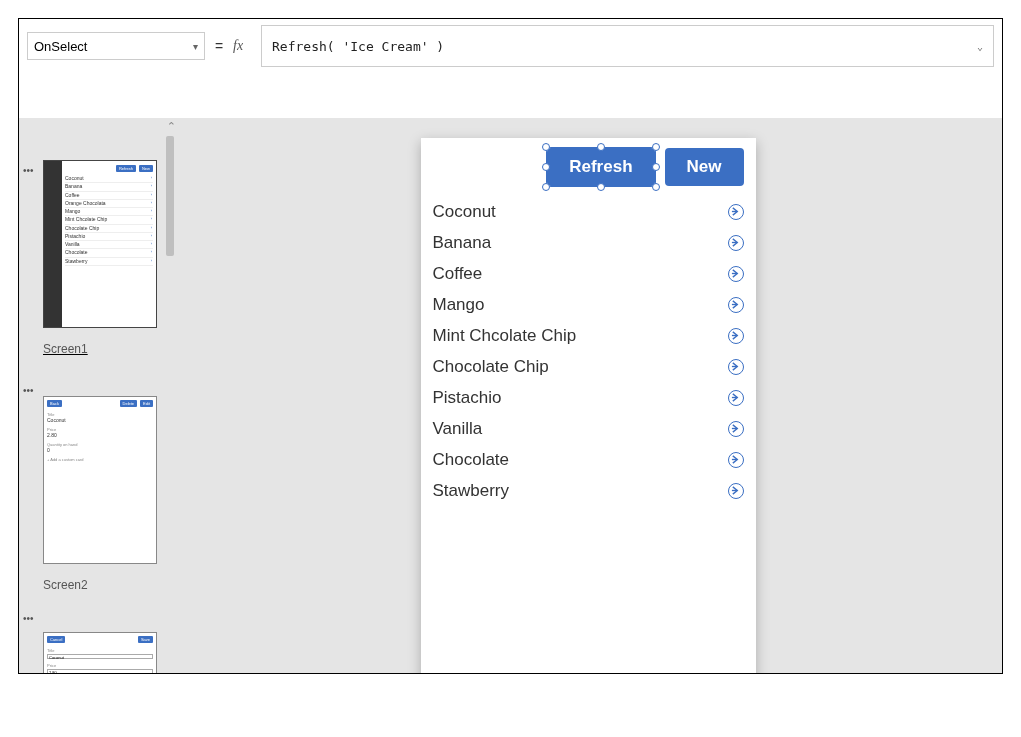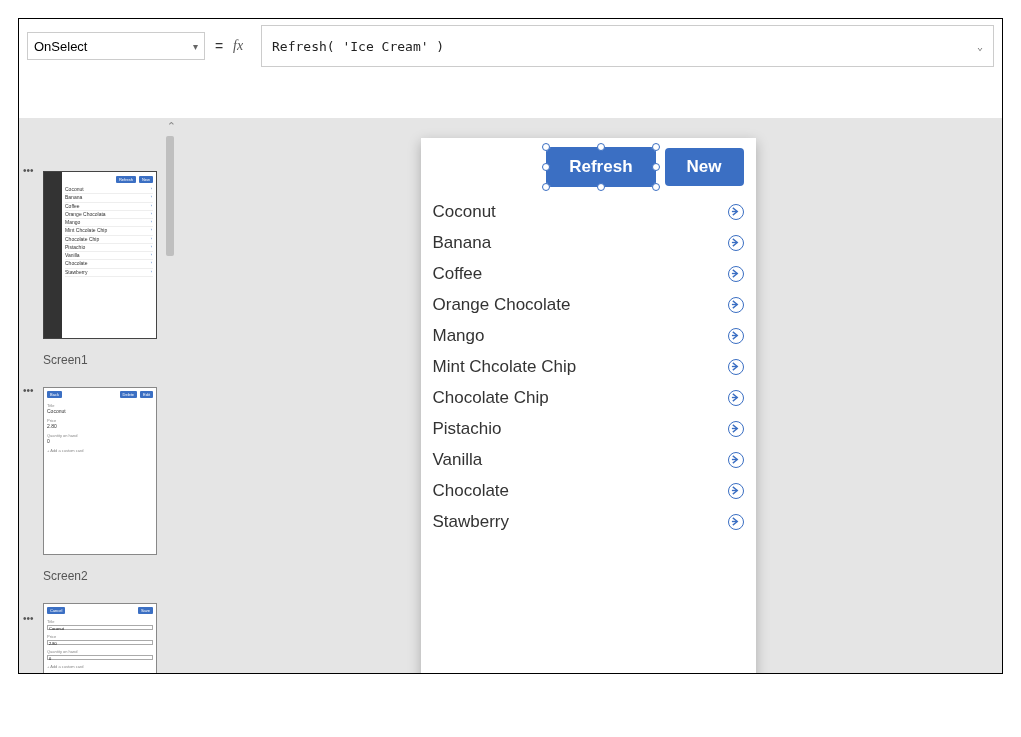--- a/index.html
+++ b/index.html
@@ -106,23 +106,23 @@
   }
   .scrollbar-thumb {
     width: 8px;
     height: 120px;
     background: #bfbfbf;
     border-radius: 2px;
   }
   .thumb-card {
     margin-left: 20px;
     margin-right: 4px;
-    margin-top: 20px;
-  }
-  .thumb-card.first { margin-top: 45px; }
+    margin-top: 40px;
+  }
+  .thumb-card.first { margin-top: 34px; text-decoration: underline; }
   .thumb-screen {
     width: 114px;
     height: 168px;
     background: #fff;
     border: 1px solid #888;
     font-size: 5px;
     position: relative;
     overflow: hidden;
   }
   .thumb-screen.selected { border: 1px solid #444; }
@@ -395,29 +395,20 @@
             <div class="item-row">
               <span>Coffee</span>
               <span class="arrow-circle">
                 <svg viewBox="0 0 10 10">
                   <path d="M2 1 L7 5 L2 9" fill="none" stroke="#3b6fc3" stroke-width="1.5"></path>
                   <line x1="1" y1="5" x2="7" y2="5" stroke="#3b6fc3" stroke-width="1.5"></line>
                 </svg>
               </span>
             </div>
             <div class="item-row">
-              <span>Orange Chocolate</span>
-              <span class="arrow-circle">
-                <svg viewBox="0 0 10 10">
-                  <path d="M2 1 L7 5 L2 9" fill="none" stroke="#3b6fc3" stroke-width="1.5"></path>
-                  <line x1="1" y1="5" x2="7" y2="5" stroke="#3b6fc3" stroke-width="1.5"></line>
-                </svg>
-              </span>
-            </div>
-            <div class="item-row">
               <span>Mango</span>
               <span class="arrow-circle">
                 <svg viewBox="0 0 10 10">
                   <path d="M2 1 L7 5 L2 9" fill="none" stroke="#3b6fc3" stroke-width="1.5"></path>
                   <line x1="1" y1="5" x2="7" y2="5" stroke="#3b6fc3" stroke-width="1.5"></line>
                 </svg>
               </span>
             </div>
             <div class="item-row">
               <span>Mint Chcolate Chip</span>

